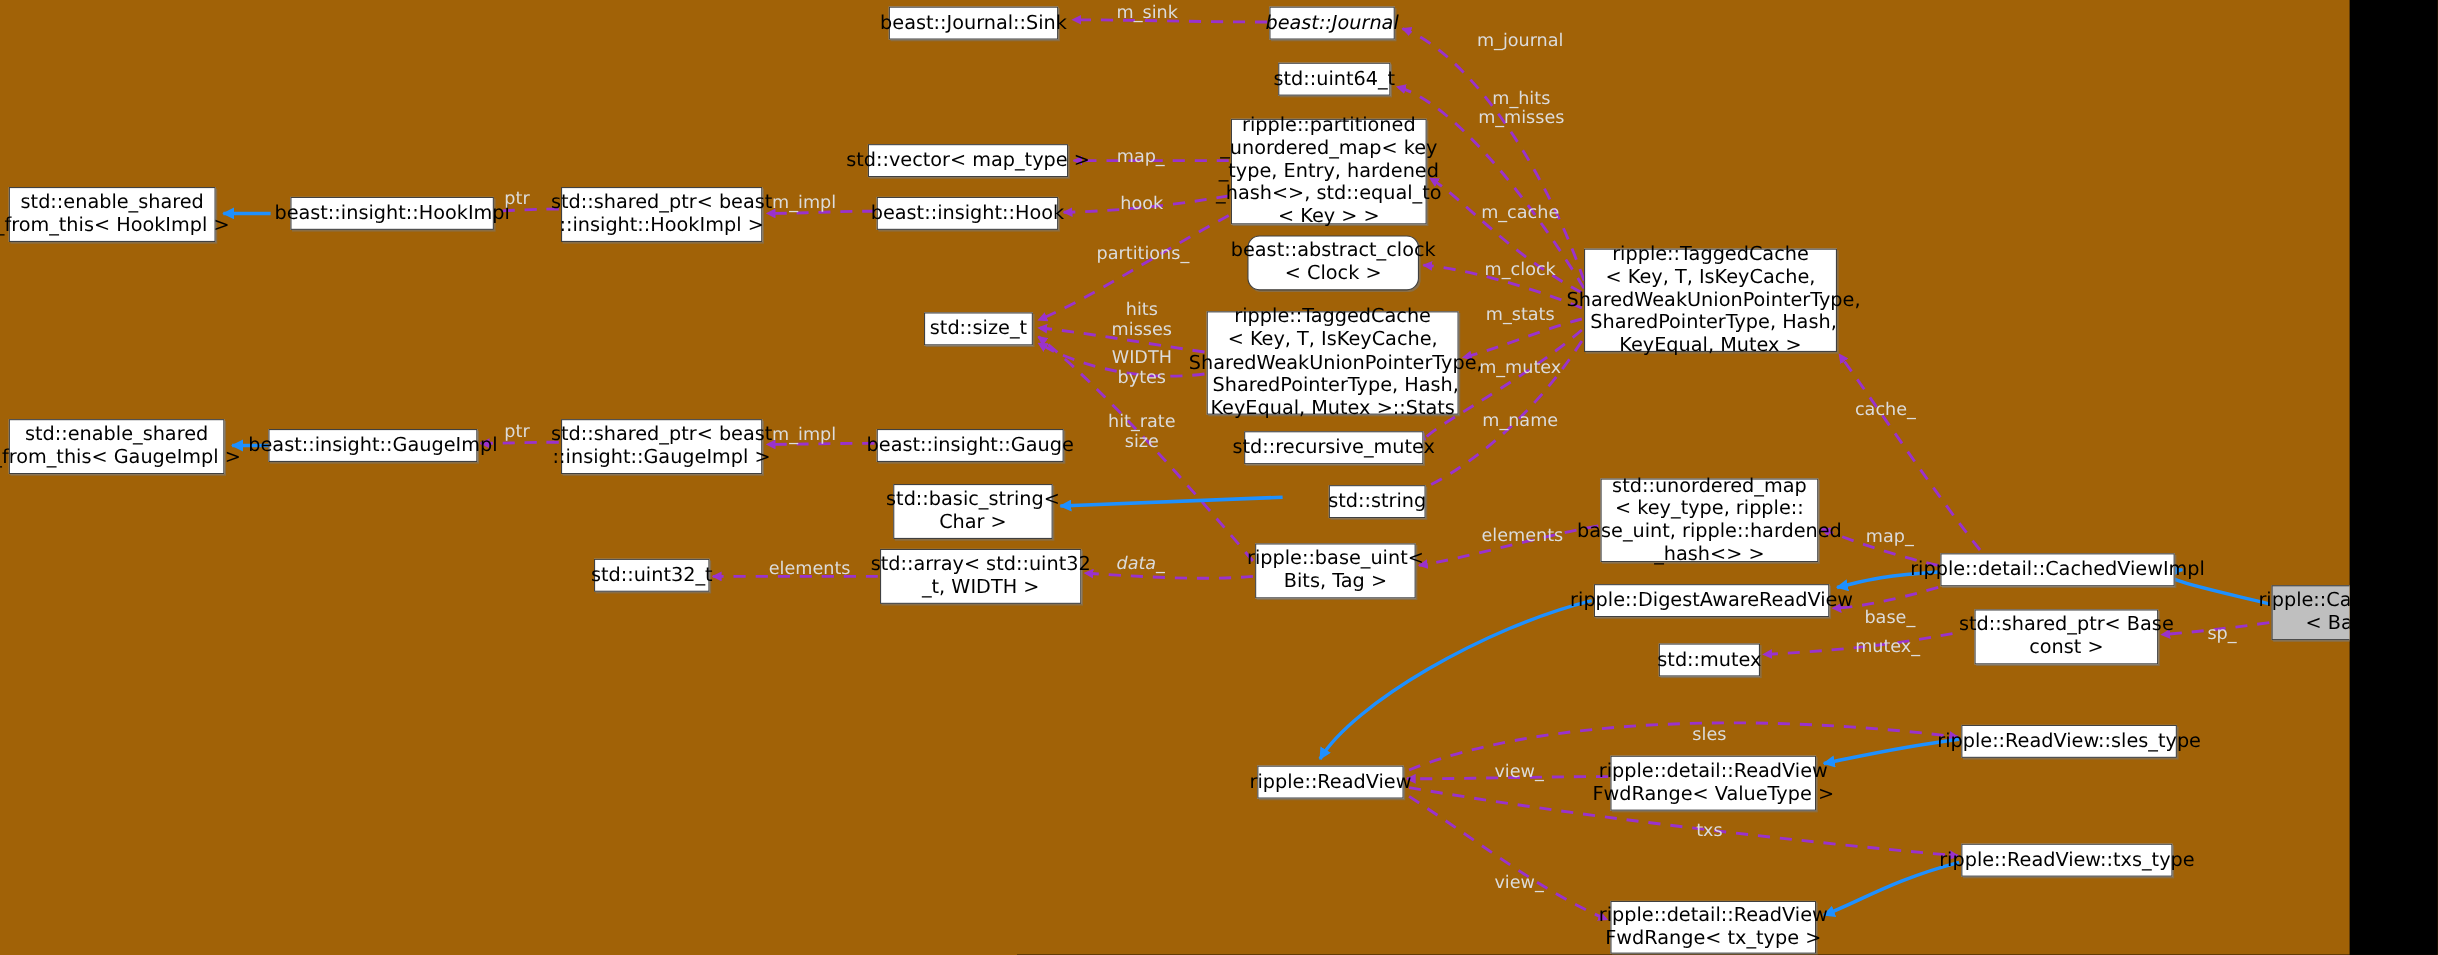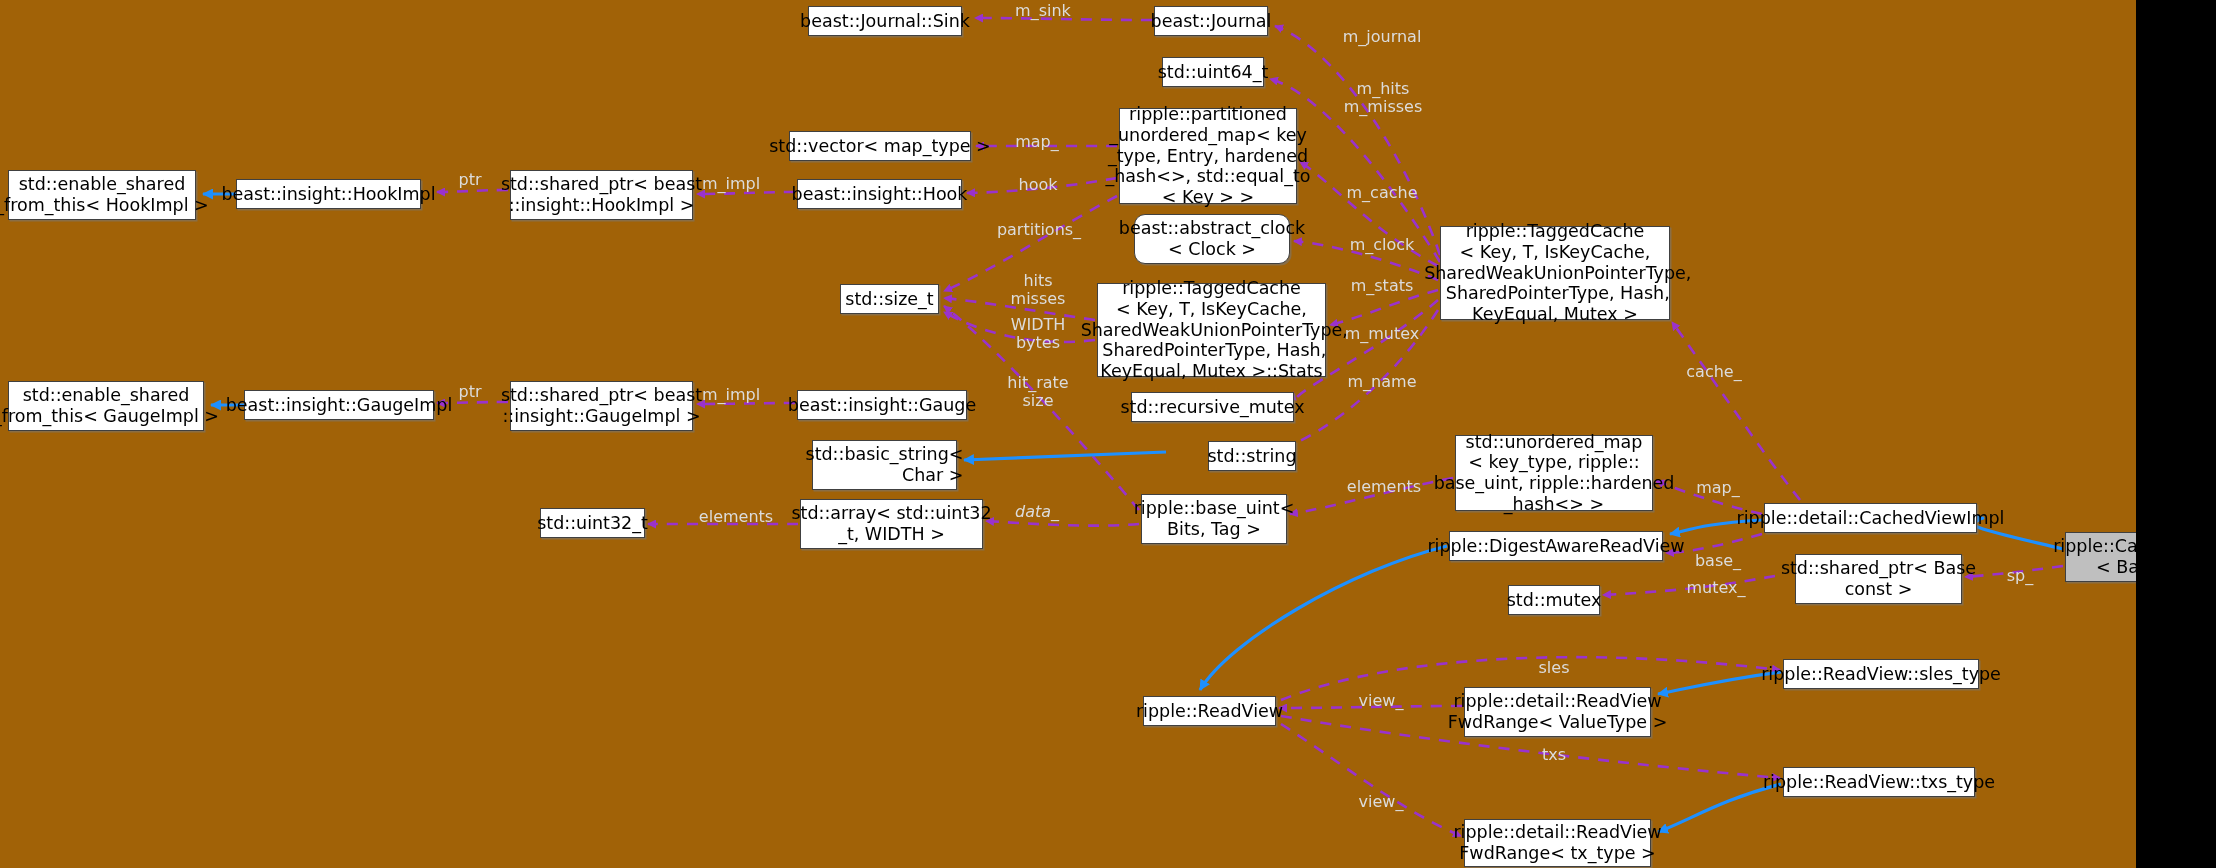--- a/index.html
+++ b/index.html
@@ -66,31 +66,31 @@
       <path d="M1762,520 C1700,524 1690,530 1670,534"></path>
       <path d="M2063,549 C2010,536 1940,522 1984,518"></path>
       <path d="M1447,546 C1350,570 1230,640 1200,690"></path>
       <path d="M1781,672 C1720,680 1680,690 1658,694"></path>
       <path d="M1781,784 C1720,800 1690,820 1658,832"></path>
     </g>
   </svg>
 
   <div>
       <div class="node" style="left: 808px; top: 6px; width: 154px; height: 30px;">beast::Journal::Sink</div>
-      <div class="node" style="left: 1154px; top: 6px; width: 114px; height: 30px;">beast::Journal</div>
+      <div class="node" style="left: 1154px; top: 6px; width: 114px; height: 30px; font-style: italic;">beast::Journal</div>
       <div class="node" style="left: 1162px; top: 57px; width: 102px; height: 30px;">std::uint64_t</div>
       <div class="node" style="left: 789px; top: 131px; width: 182px; height: 30px;">std::vector&lt; map_type &gt;</div>
       <div class="node" style="left: 1119px; top: 108px; width: 178px; height: 96px;">ripple::partitioned
 _unordered_map&lt; key
 _type, Entry, hardened
 _hash&lt;&gt;, std::equal_to
 &lt; Key &gt; &gt;</div>
       <div class="node" style="left: 8px; top: 170px; width: 188px; height: 50px;">std::enable_shared
 _from_this&lt; HookImpl &gt;</div>
-      <div class="node" style="left: 236px; top: 179px; width: 185px; height: 30px;">beast::insight::HookImpl</div>
+      <div class="node" style="left: 264px; top: 179px; width: 185px; height: 30px;">beast::insight::HookImpl</div>
       <div class="node" style="left: 510px; top: 170px; width: 183px; height: 50px;">std::shared_ptr&lt; beast
 ::insight::HookImpl &gt;</div>
       <div class="node" style="left: 797px; top: 179px; width: 165px; height: 30px;">beast::insight::Hook</div>
       <div class="node" style="left: 1134px; top: 214px; width: 156px; height: 50px; border-radius: 11px;">beast::abstract_clock
 &lt; Clock &gt;</div>
       <div class="node" style="left: 1440px; top: 226px; width: 230px; height: 94px;">ripple::TaggedCache
 &lt; Key, T, IsKeyCache,
  SharedWeakUnionPointerType,
  SharedPointerType, Hash,
 KeyEqual, Mutex &gt;</div>
@@ -100,21 +100,21 @@
  SharedWeakUnionPointerType,
  SharedPointerType, Hash,
 KeyEqual, Mutex &gt;::Stats</div>
       <div class="node" style="left: 8px; top: 381px; width: 196px; height: 50px;">std::enable_shared
 _from_this&lt; GaugeImpl &gt;</div>
       <div class="node" style="left: 244px; top: 390px; width: 190px; height: 30px;">beast::insight::GaugeImpl</div>
       <div class="node" style="left: 510px; top: 381px; width: 183px; height: 50px;">std::shared_ptr&lt; beast
 ::insight::GaugeImpl &gt;</div>
       <div class="node" style="left: 797px; top: 390px; width: 170px; height: 30px;">beast::insight::Gauge</div>
       <div class="node" style="left: 1131px; top: 392px; width: 163px; height: 30px;">std::recursive_mutex</div>
-      <div class="node" style="left: 812px; top: 440px; width: 145px; height: 50px; text-align: right;">std::basic_string&lt;
+      <div class="node" style="left: 812px; top: 440px; width: 145px; height: 50px;">std::basic_string&lt;
 Char &gt;</div>
       <div class="node" style="left: 1208px; top: 441px; width: 88px; height: 30px;">std::string</div>
       <div class="node" style="left: 1455px; top: 435px; width: 198px; height: 76px;">std::unordered_map
 &lt; key_type, ripple::
 base_uint, ripple::hardened
 _hash&lt;&gt; &gt;</div>
       <div class="node" style="left: 540px; top: 508px; width: 105px; height: 30px;">std::uint32_t</div>
       <div class="node" style="left: 800px; top: 499px; width: 183px; height: 50px;">std::array&lt; std::uint32
 _t, WIDTH &gt;</div>
       <div class="node" style="left: 1141px; top: 494px; width: 146px; height: 50px;">ripple::base_uint&lt;

